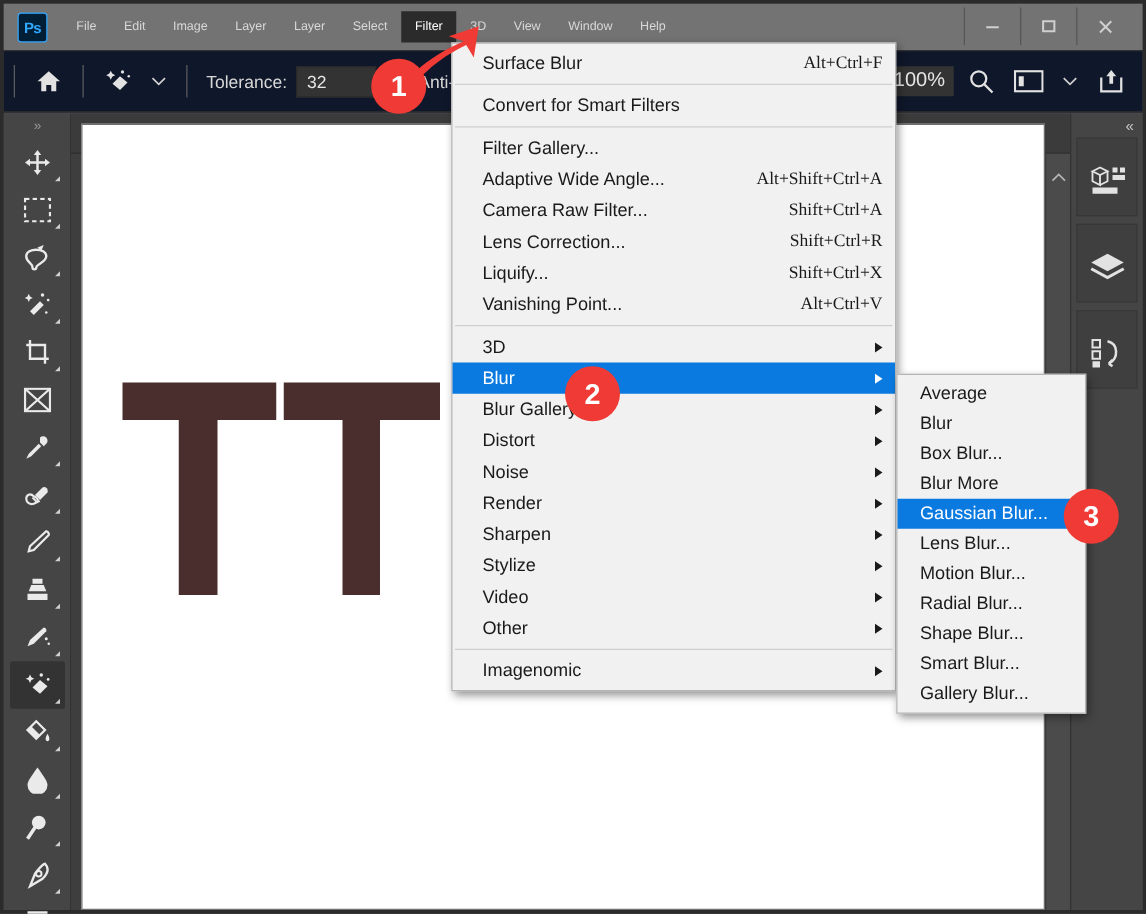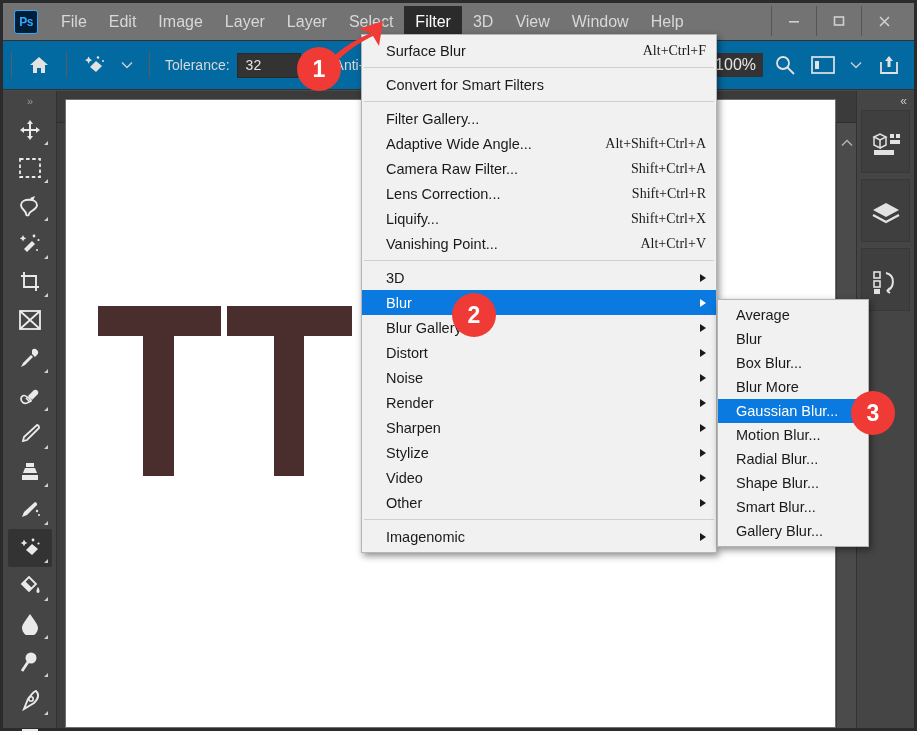--- a/index.html
+++ b/index.html
@@ -24,42 +24,42 @@
   }
   .ps-logo {
     width: 24px; height: 24px; margin-left: 11px; margin-right: 12px;
     border: 1px solid #31a8ff; border-radius: 3px;
     background: #001e36;
     color: #31a8ff; font-size: 12px; font-weight: bold;
     display: flex; align-items: center; justify-content: center;
     letter-spacing: -0.5px;
   }
   .menu-item {
-    color: #d8d8d8; font-size: 16px;
+    color: #d8d8d8; font-size: 10px;
     padding: 7px 11px;
     white-space: nowrap;
   }
   .menu-item.active { background: #2b2b2b; color: #ffffff; }
 
   .wincontrols {
     position: absolute; right: 8px; top: 3px;
     display: flex; align-items: center;
   }
   .wc {
     width: 45px; height: 30px;
     display: flex; align-items: center; justify-content: center;
     color: #d0d0d0;
     border-left: 1px solid #565656;
   }
   .wc svg { display: block; }
 
   
   .optionsbar {
     position: absolute; left: 0; top: 37px; right: 0; height: 50px;
-    background: #0369a1;
+    background: #0f172a;
     border-top: 1px solid #323232;
     border-bottom: 1px solid #323232;
     display: flex; align-items: center;
   }
   .ob-sep { width: 1px; height: 26px; background: #5c5c5c; margin: 0 8px; }
   .ob-icon {
     width: 32px; height: 32px; margin: 0 3px;
     display: flex; align-items: center; justify-content: center;
     color: #e2e2e2;
   }
@@ -593,20 +593,23 @@
       <div class="mrow">
         <span class="lbl">Box Blur...</span>
       </div>
       <div class="mrow">
         <span class="lbl">Blur More</span>
       </div>
       <div class="mrow hl">
         <span class="lbl">Gaussian Blur...</span>
       </div>
       <div class="mrow">
+        <span class="lbl">Lens Blur...</span>
+      </div>
+      <div class="mrow">
         <span class="lbl">Motion Blur...</span>
       </div>
       <div class="mrow">
         <span class="lbl">Radial Blur...</span>
       </div>
       <div class="mrow">
         <span class="lbl">Shape Blur...</span>
       </div>
       <div class="mrow">
         <span class="lbl">Smart Blur...</span>

